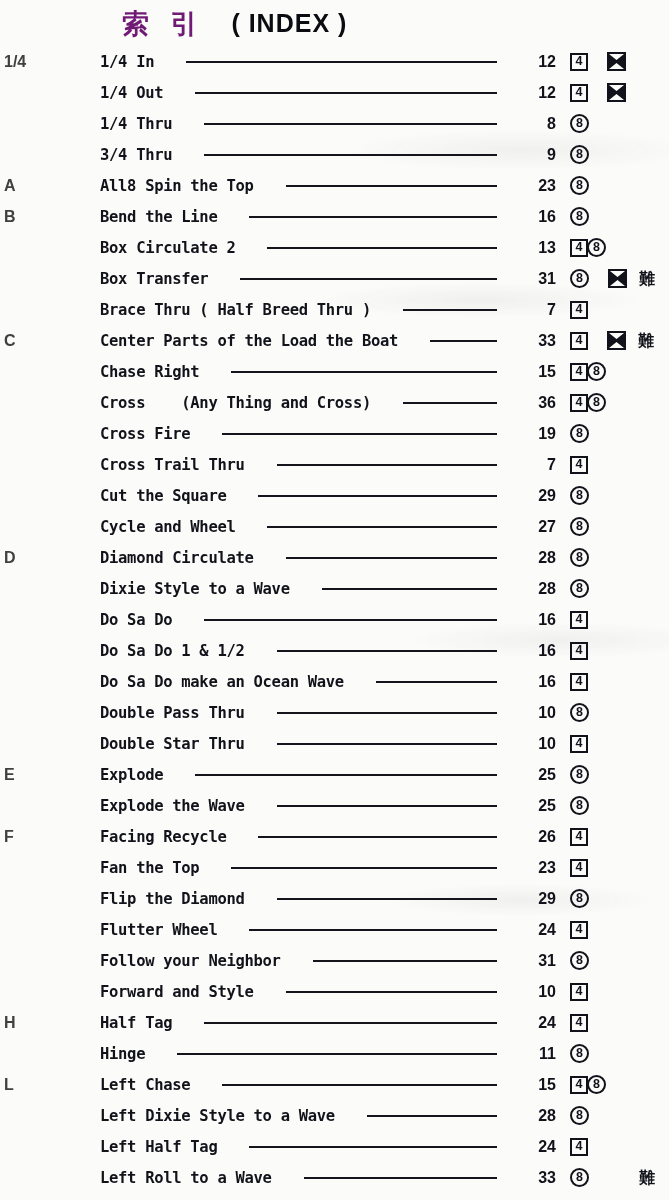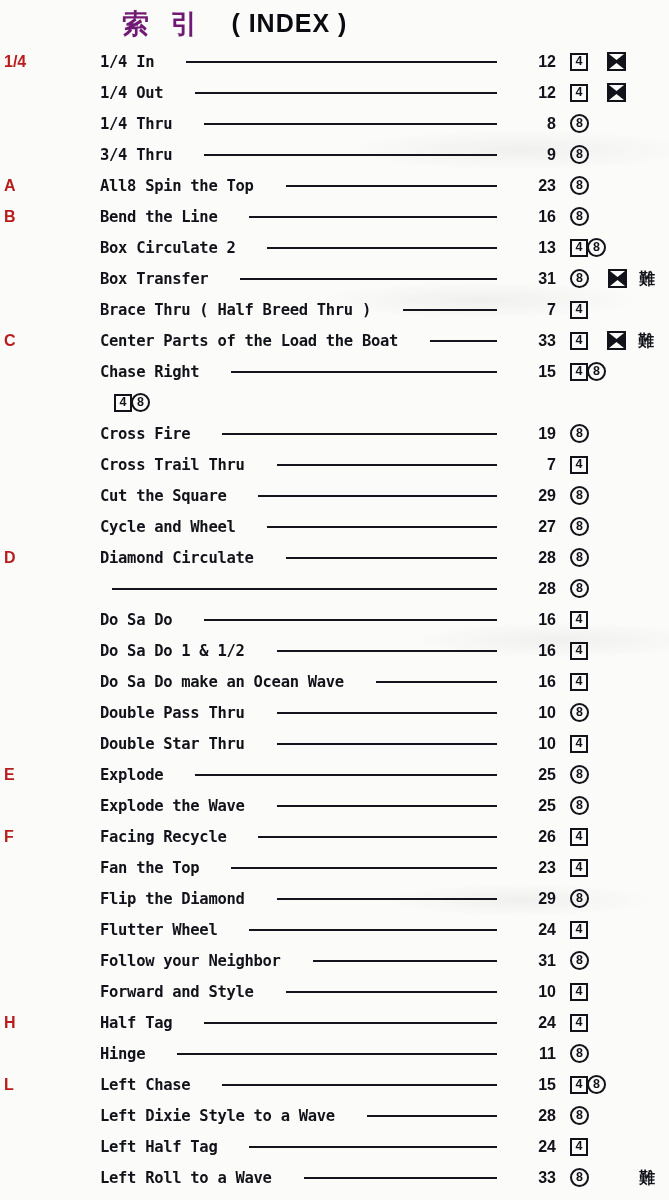--- a/index.html
+++ b/index.html
@@ -55,21 +55,21 @@
 
   .row-letter {
     width: 100px;
     flex: 0 0 100px;
     padding-left: 4px;
     box-sizing: border-box;
     font-family: "Liberation Sans", sans-serif;
     font-size: 16px;
     font-weight: 700;
     letter-spacing: 0px;
-    color: #b91c1c;
+    color: #404040;
   }
 
   .row-body {
     flex: 1 1 auto;
     display: flex;
     align-items: center;
     min-width: 0;
     padding-right: 0;
     gap: 20px;
   }
@@ -345,20 +345,25 @@
       </div>
       <div class="row-badges">
         <span class="badge-group">
           <span class="badge badge-sq4">4</span>
           <span class="badge badge-c8">8</span>
         </span>
       </div>
     </div>
     <div class="index-row">
       <div class="row-letter"></div>
+      <div class="row-body">
+        <span class="row-name">Cross    (Any Thing and Cross)</span>
+        <span class="row-leader"></span>
+        <span class="row-page">36</span>
+      </div>
       <div class="row-badges">
         <span class="badge-group">
           <span class="badge badge-sq4">4</span>
           <span class="badge badge-c8">8</span>
         </span>
       </div>
     </div>
     <div class="index-row">
       <div class="row-letter"></div>
       <div class="row-body">
@@ -410,20 +415,21 @@
         <span class="row-leader"></span>
         <span class="row-page">28</span>
       </div>
       <div class="row-badges">
         <span class="badge badge-c8">8</span>
       </div>
     </div>
     <div class="index-row">
       <div class="row-letter"></div>
       <div class="row-body">
+        <span class="row-name">Dixie Style to a Wave</span>
         <span class="row-leader"></span>
         <span class="row-page">28</span>
       </div>
       <div class="row-badges">
         <span class="badge badge-c8">8</span>
       </div>
     </div>
     <div class="index-row">
       <div class="row-letter"></div>
       <div class="row-body">

